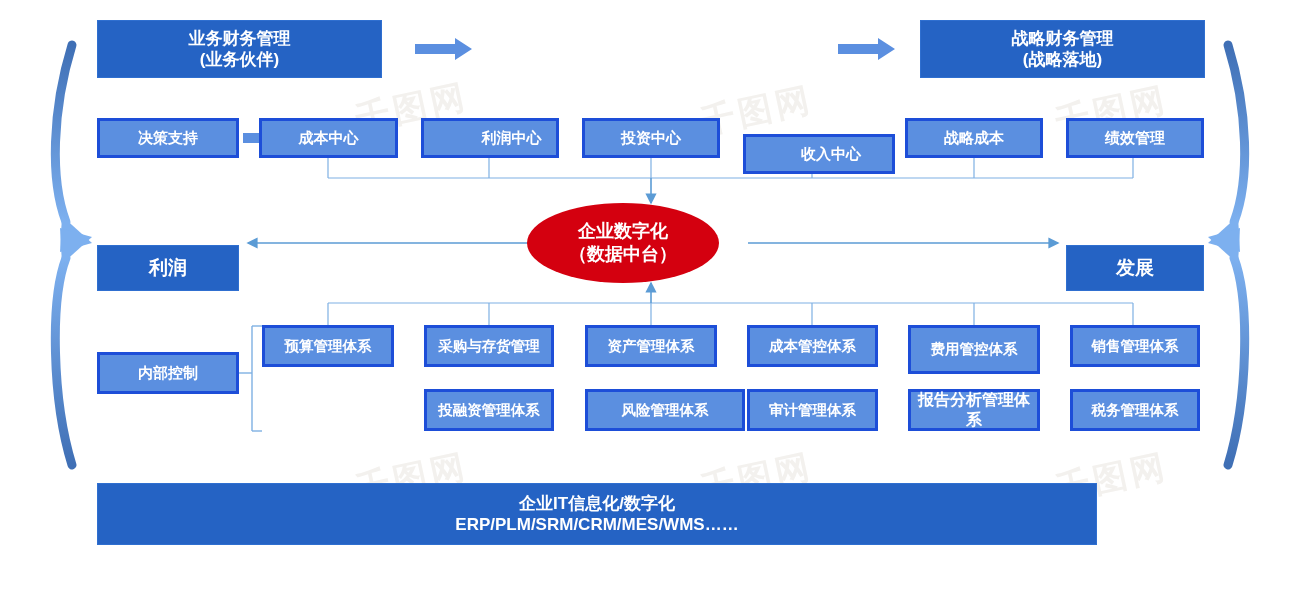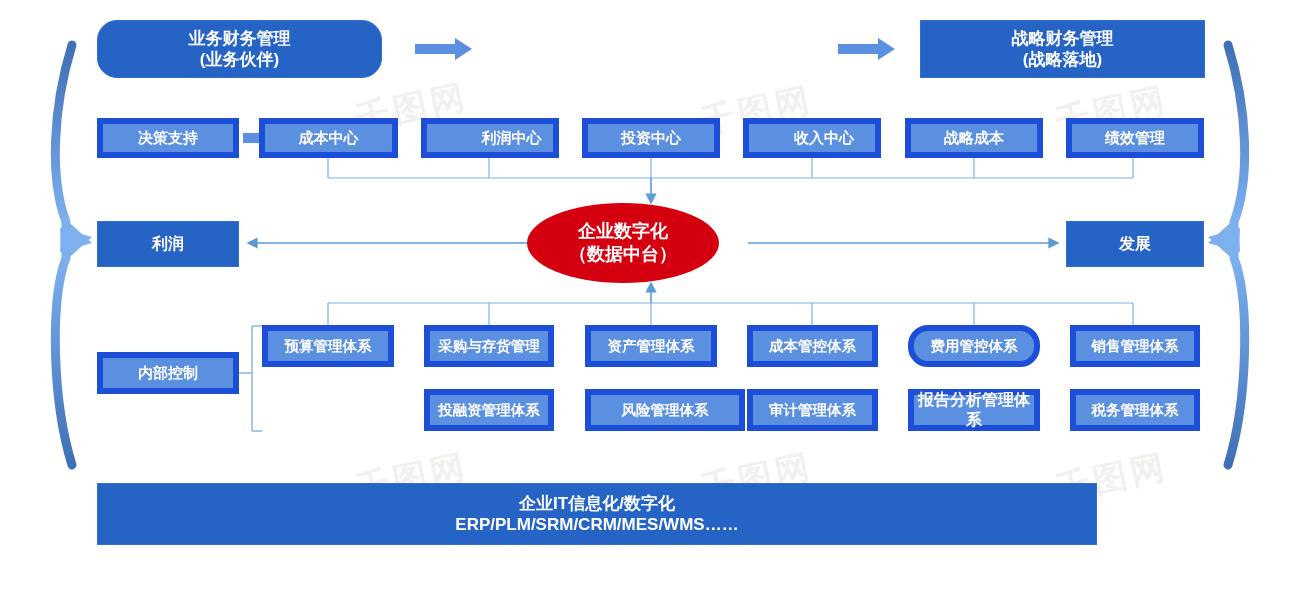--- a/index.html
+++ b/index.html
@@ -19,24 +19,24 @@
   .box{
     position:absolute;
     display:flex;align-items:center;justify-content:center;
     text-align:center;
     color:#ffffff;
     font-weight:bold;
     line-height:1.25;
     box-sizing:border-box;
   }
   .dark{background:#2563c4;border:1px solid #2f6fd0;}
-  .mid{background:#5b8fe0;border:6px solid #1d4ed8;}
+  .mid{background:#5b8fe0;border:3px solid #1d4ed8;}
   .hdr{font-size:17px;}
   .ctr{font-size:15px;}
-  .pill{font-size:16px;}
+  .pill{font-size:19px;margin-top:24px;}
   .sys{font-size:14.5px;}
   .ic{font-size:15px;}
   .footer{font-size:17px;}
 
   .ell{
     position:absolute;
     background:#d4000f;
     border-radius:50%;
     display:flex;align-items:center;justify-content:center;
     color:#fff;font-weight:bold;font-size:18px;line-height:1.3;text-align:center;
@@ -125,42 +125,42 @@
     <line x1="748" y1="243" x2="1058" y2="243" stroke="#5b9bd5" stroke-width="1.6" marker-end="url(#arrHead)"></line>
 
     <g stroke="#7eb0e3" stroke-width="1.4" fill="none">
       <line x1="238" y1="373" x2="252" y2="373"></line>
       <line x1="252" y1="326" x2="252" y2="431"></line>
       <line x1="252" y1="326" x2="262" y2="326"></line>
       <line x1="252" y1="431" x2="262" y2="431"></line>
     </g>
   </svg>
 
-  <div class="box dark hdr" style="left:97px;top:20px;width:285px;height:58px;border-radius:20px;">
+  <div class="box dark hdr" style="left:97px;top:20px;width:285px;height:58px;">
     <span style="white-space:pre-line;">业务财务管理
 (业务伙伴)</span>
   </div>
   <div class="box dark hdr" style="left:920px;top:20px;width:285px;height:58px;">
     <span style="white-space:pre-line;">战略财务管理
 (战略落地)</span>
   </div>
 
   <div class="box mid ctr" style="left:97px;top:118px;width:142px;height:40px;">
     <span>决策支持</span>
   </div>
   <div class="box mid ctr" style="left:259px;top:118px;width:139px;height:40px;">
     <span>成本中心</span>
   </div>
   <div class="box mid ctr" style="left:421px;top:118px;width:138px;height:40px;padding-left:43px;">
     <span>利润中心</span>
   </div>
   <div class="box mid ctr" style="left:582px;top:118px;width:138px;height:40px;">
     <span>投资中心</span>
   </div>
-  <div class="box mid ctr" style="left:743px;top:118px;width:138px;height:40px;padding-left:24px;">
+  <div class="box mid ctr" style="left:743px;top:134px;width:152px;height:40px;padding-left:24px;">
     <span>收入中心</span>
   </div>
   <div class="box mid ctr" style="left:905px;top:118px;width:138px;height:40px;">
     <span>战略成本</span>
   </div>
   <div class="box mid ctr" style="left:1066px;top:118px;width:138px;height:40px;">
     <span>绩效管理</span>
   </div>
 
   <div class="box dark pill" style="left:97px;top:221px;width:142px;height:46px;">
@@ -186,21 +186,21 @@
   </div>
   <div class="box mid sys" style="left:424px;top:325px;width:130px;height:42px;">
     <span>采购与存货管理</span>
   </div>
   <div class="box mid sys" style="left:585px;top:325px;width:132px;height:42px;">
     <span>资产管理体系</span>
   </div>
   <div class="box mid sys" style="left:747px;top:325px;width:131px;height:42px;">
     <span>成本管控体系</span>
   </div>
-  <div class="box mid sys" style="left:908px;top:325px;width:132px;height:42px;border-radius:20px;">
+  <div class="box mid sys" style="left:908px;top:325px;width:132px;height:49px;">
     <span>费用管控体系</span>
   </div>
   <div class="box mid sys" style="left:1070px;top:325px;width:130px;height:42px;">
     <span>销售管理体系</span>
   </div>
 
   <div class="box mid sys" style="left:424px;top:389px;width:130px;height:42px;">
     <span>投融资管理体系</span>
   </div>
   <div class="box mid sys" style="left:585px;top:389px;width:160px;height:42px;">

